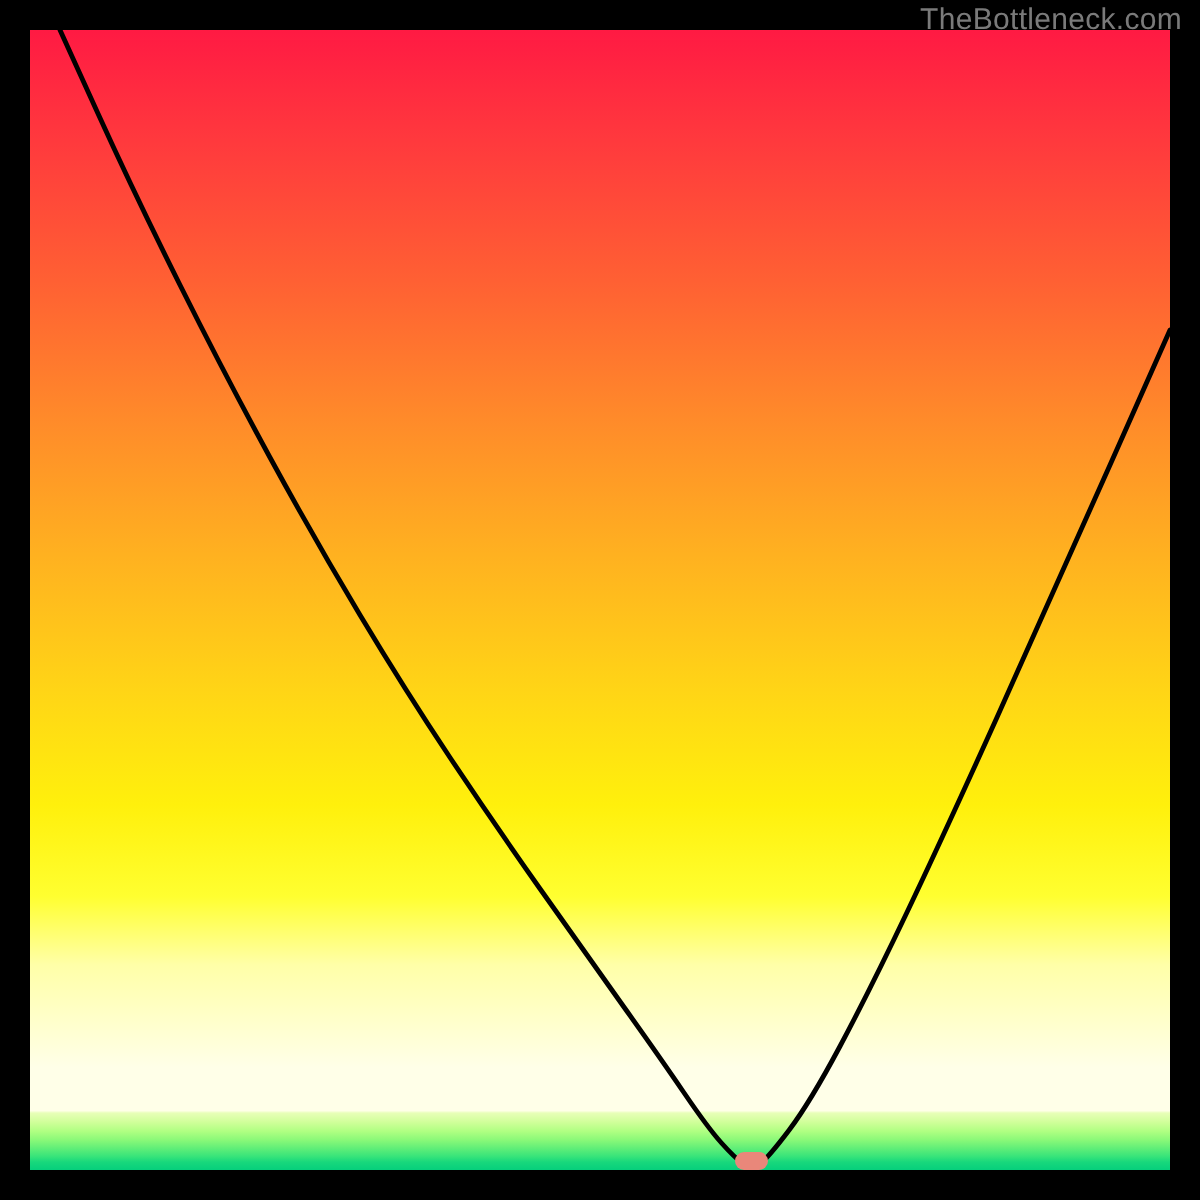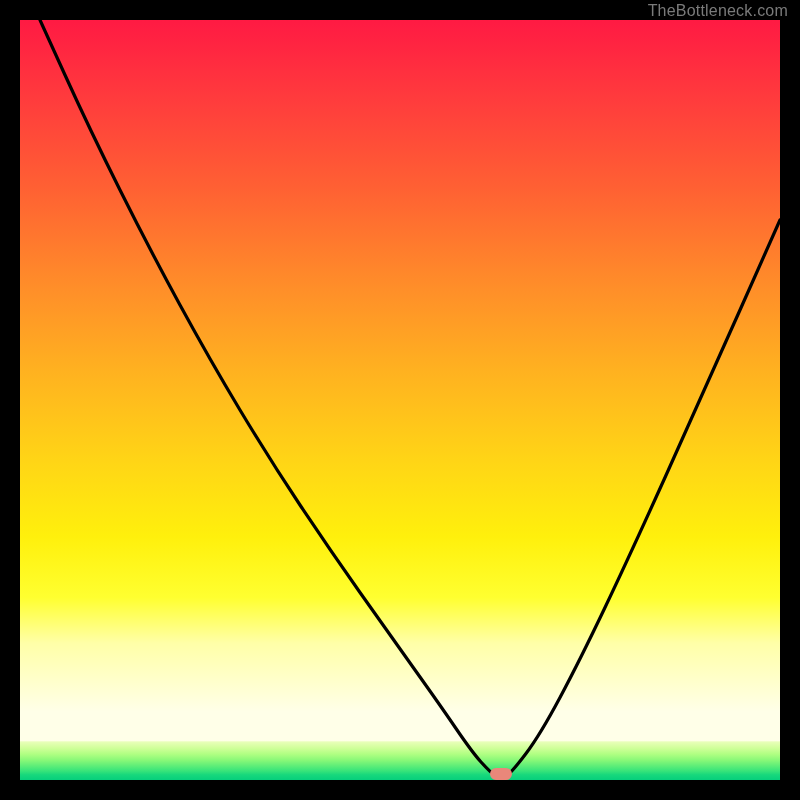--- a/index.html
+++ b/index.html
@@ -47,21 +47,21 @@
       #38e47a 98.8%,
       #18d87c 99.3%,
       #06cf7c 100%
     );
   }
   .attribution {
     position: absolute;
     top: 2px;
     right: 12px;
     color: #7a7a7a;
-    font-size: 16px;
+    font-size: 20px;
     letter-spacing: 0.2px;
     font-weight: 400;
   }
   .marker {
     position: absolute;
     width: 22px;
     height: 12px;
     border-radius: 6px;
     background: #e9877a;
   }

